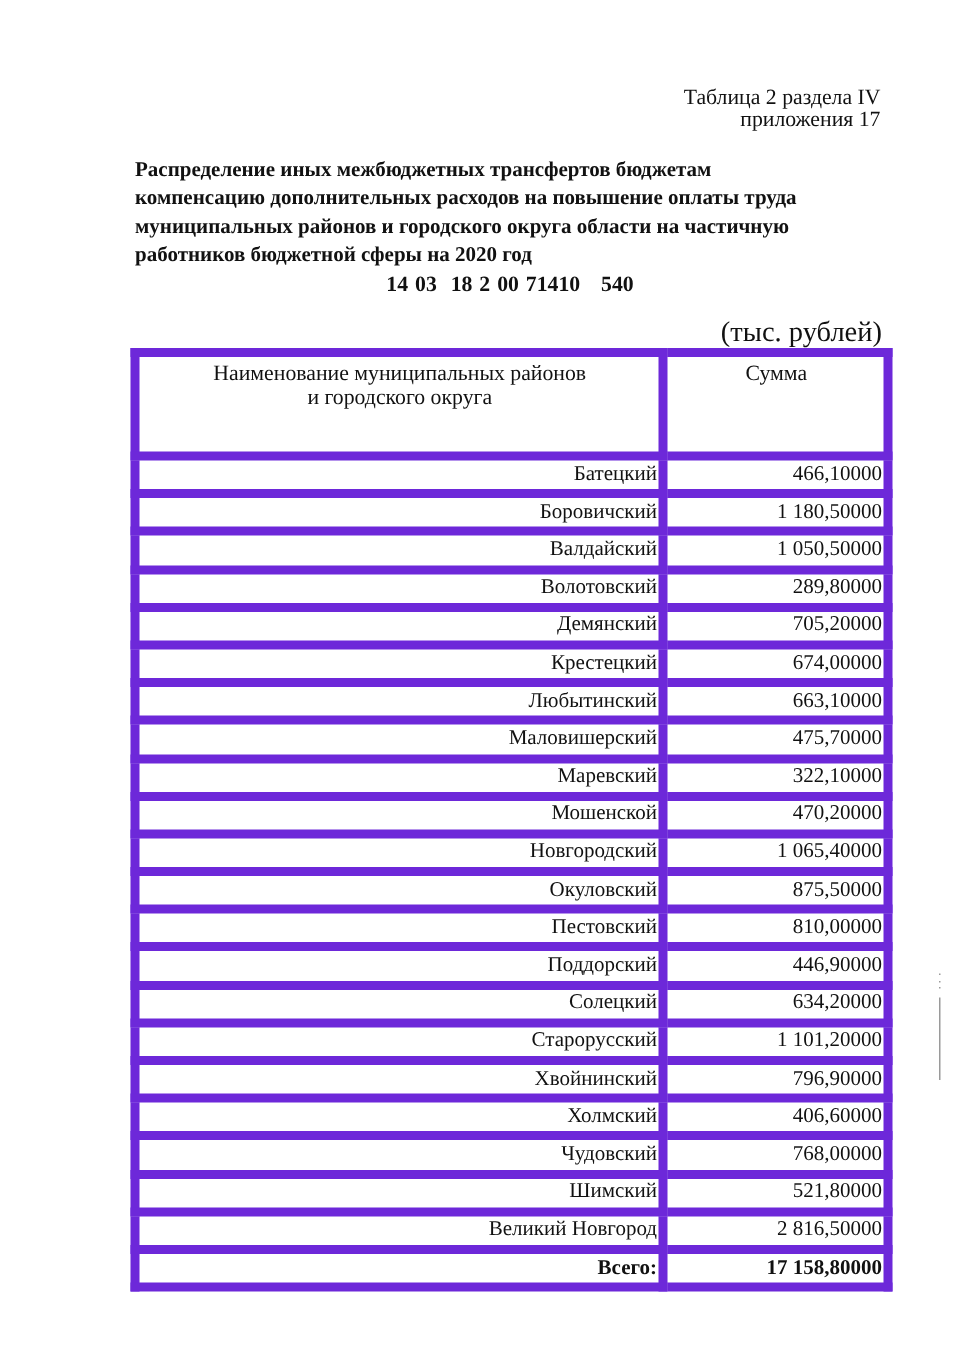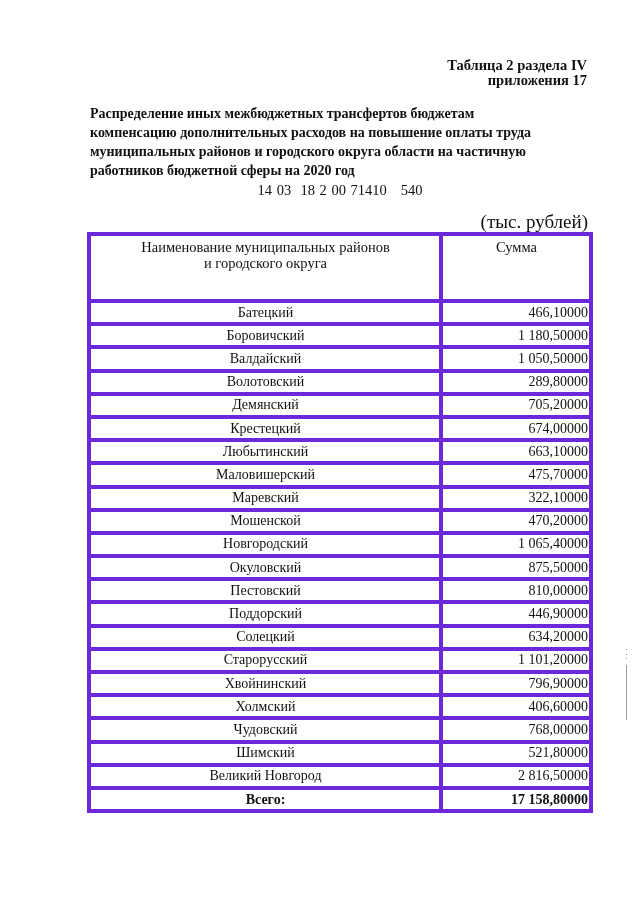--- a/index.html
+++ b/index.html
@@ -3,54 +3,54 @@
 <meta charset="utf-8">
 <style>
   html, body { margin: 0; padding: 0; background: #ffffff; }
   body {
     width: 640px; height: 905px; position: relative; overflow: hidden;
     font-family: "Liberation Serif", "DejaVu Serif", serif;
     color: #111111;
   }
   .caption {
     position: absolute; right: 53px; top: 58px;
-    text-align: right; font-size: 14.5px; line-height: 15px; font-weight: bold;
+    text-align: right; font-size: 14.5px; line-height: 15px;
   }
   .title {
     position: absolute; left: 90px; width: 500px; top: 104px;
     font-weight: bold; font-size: 14px; line-height: 19px;
   }
   .code {
     position: absolute; left: 90px; width: 500px; top: 181px;
-    text-align: center; font-weight: normal; font-size: 14.5px; line-height: 18px;
+    text-align: center; font-weight: bold; font-size: 14.5px; line-height: 18px;
     word-spacing: 1px;
   }
   .units {
     position: absolute; right: 52px; top: 214px;
     font-size: 19px; line-height: 16px;
   }
   table {
     position: absolute; left: 87px; top: 232px; width: 502px;
     border-collapse: collapse; table-layout: fixed;
     font-size: 14px;
   }
   col.c1 { width: 352px; }
   col.c2 { width: 150px; }
   th, td {
-    border: 4px solid #6d28d9;
+    border: 6px solid #6d28d9;
     padding: 0 1px 0 2px;
     height: 19.2px; line-height: 18px;
     white-space: nowrap; overflow: hidden;
   }
   th {
     font-weight: normal; vertical-align: top; height: 60px;
     text-align: center; line-height: 16px; padding-top: 3px;
     font-size: 14.5px;
   }
-  td.name { text-align: center; }
+  td.name { text-align: right; }
   td.val { text-align: right; }
   tr.total td { font-weight: bold; }
   .scanline {
     position: absolute; left: 626px; top: 648px; width: 1px; height: 72px;
     background: #9a9a9a;
   }
   .scandot { position: absolute; left: 626px; width: 1px; height: 1px; background: #9a9a9a; }
 </style>
 </head>
 <body>

